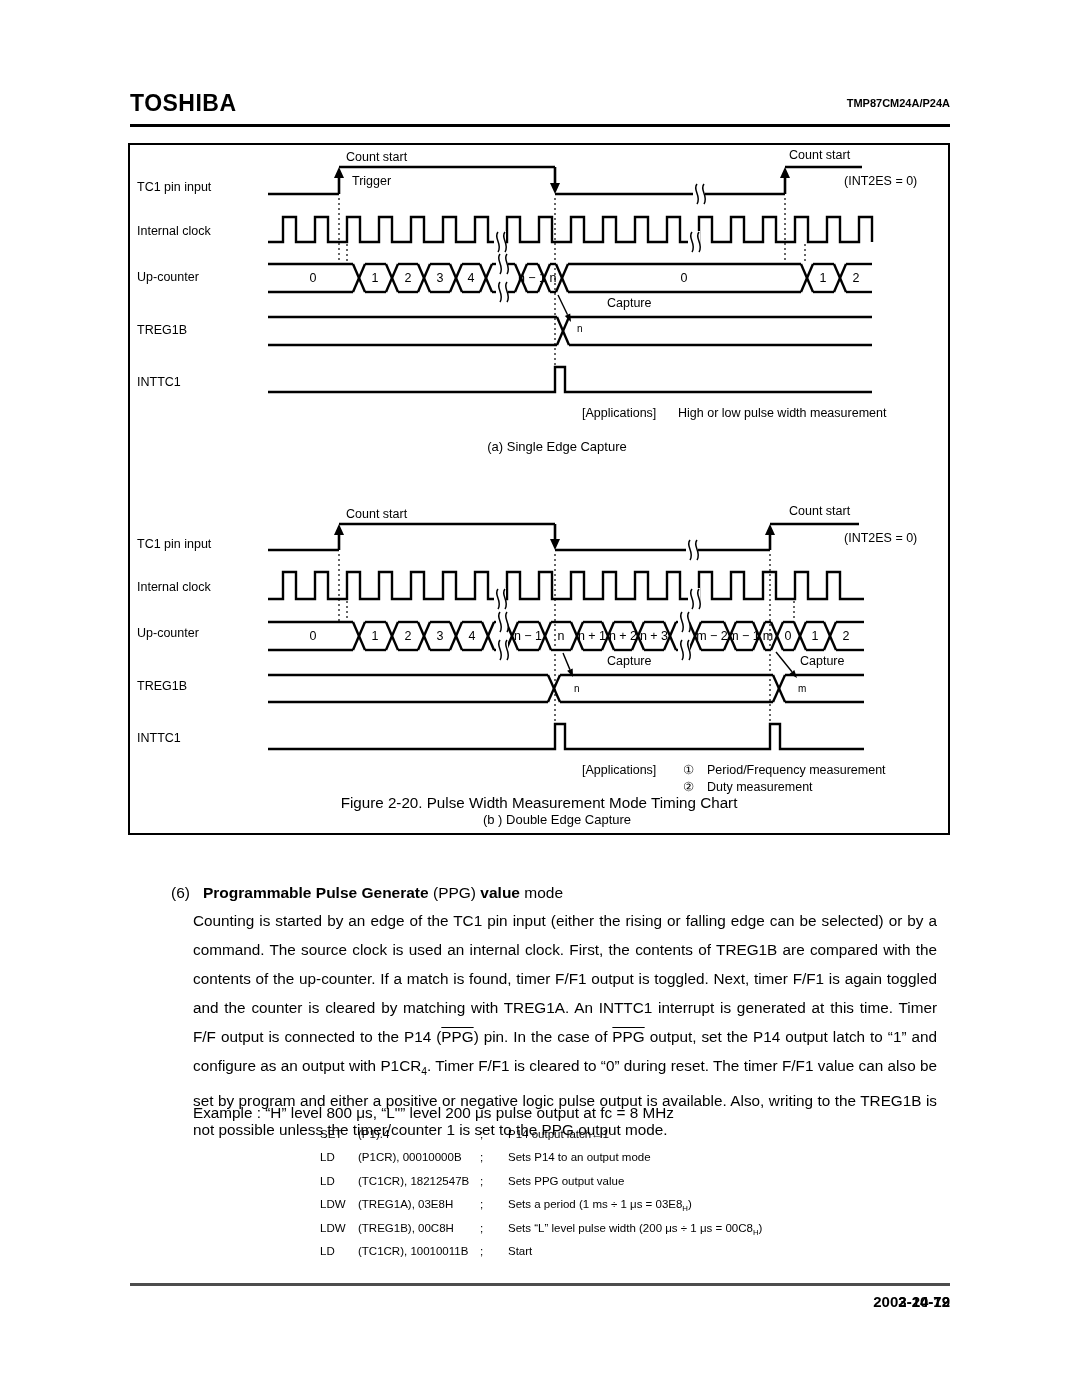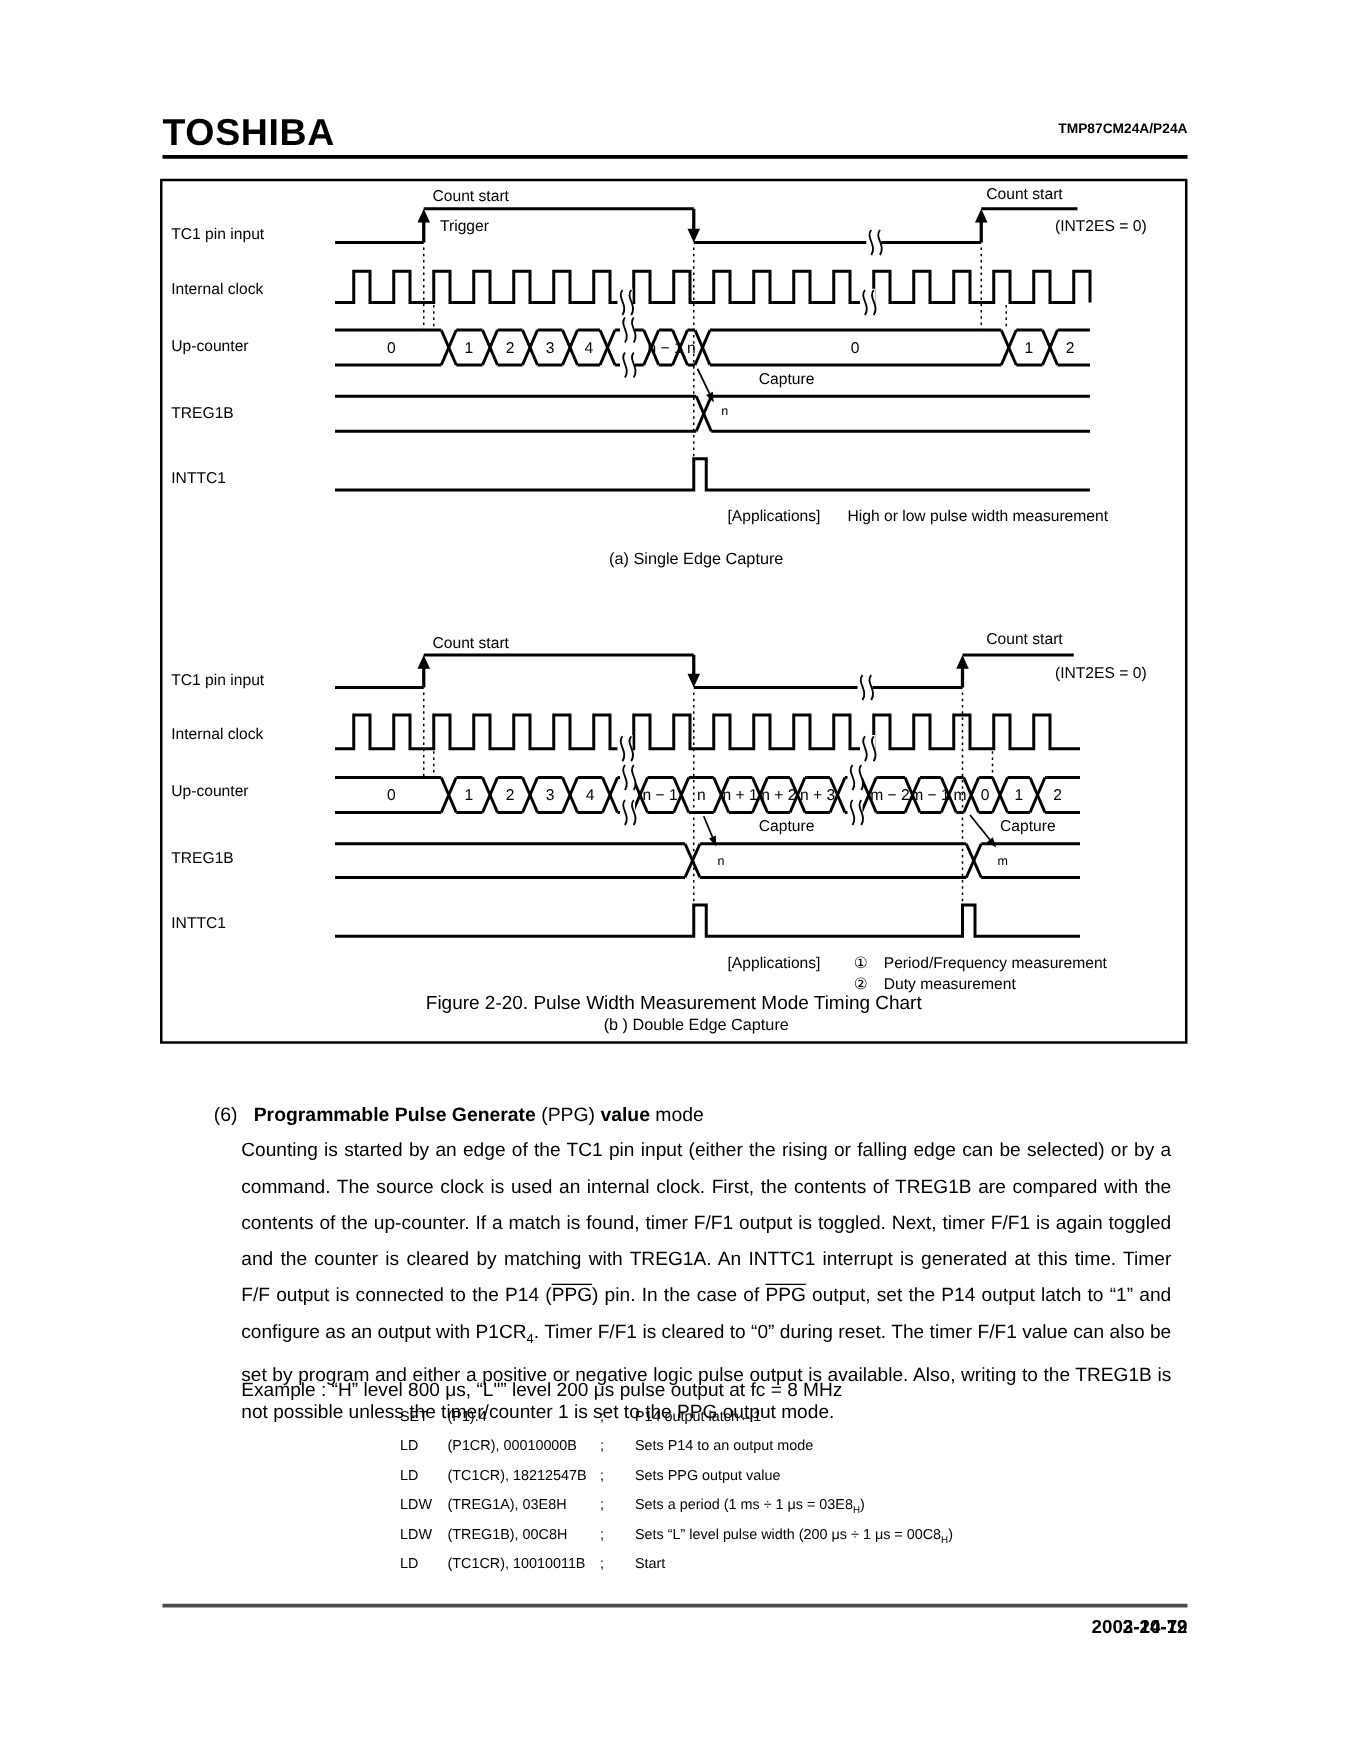--- a/index.html
+++ b/index.html
@@ -1,19 +1,19 @@
 <!DOCTYPE html>
 <html><head>
 <meta charset="utf-8">
 <style>
   html,body{margin:0;padding:0;background:#fff;}
   body{width:1080px;height:1397px;position:relative;font-family:"Liberation Sans",sans-serif;color:#000;overflow:hidden;}
   .abs{position:absolute;}
   
-  .brand{left:130px;top:90px;font-size:30px;font-weight:700;letter-spacing:.5px;}
+  .brand{left:130px;top:90px;font-size:23px;font-weight:700;letter-spacing:.5px;}
   .part{right:130px;top:97px;font-size:11px;font-weight:700;}
   .hrule{left:130px;top:124px;width:820px;height:2.5px;background:#000;}
   
   .figbox{left:128px;top:143px;width:818px;height:688px;border:2px solid #000;}
   svg{display:block;}
   svg text{fill:#000;font-family:"Liberation Sans",sans-serif;font-size:12.5px;}
   svg text.t10{font-size:10px;}
   svg text.t13{font-size:13px;}
   .caption{left:128px;top:794px;width:822px;text-align:center;font-size:15.2px;}
   

